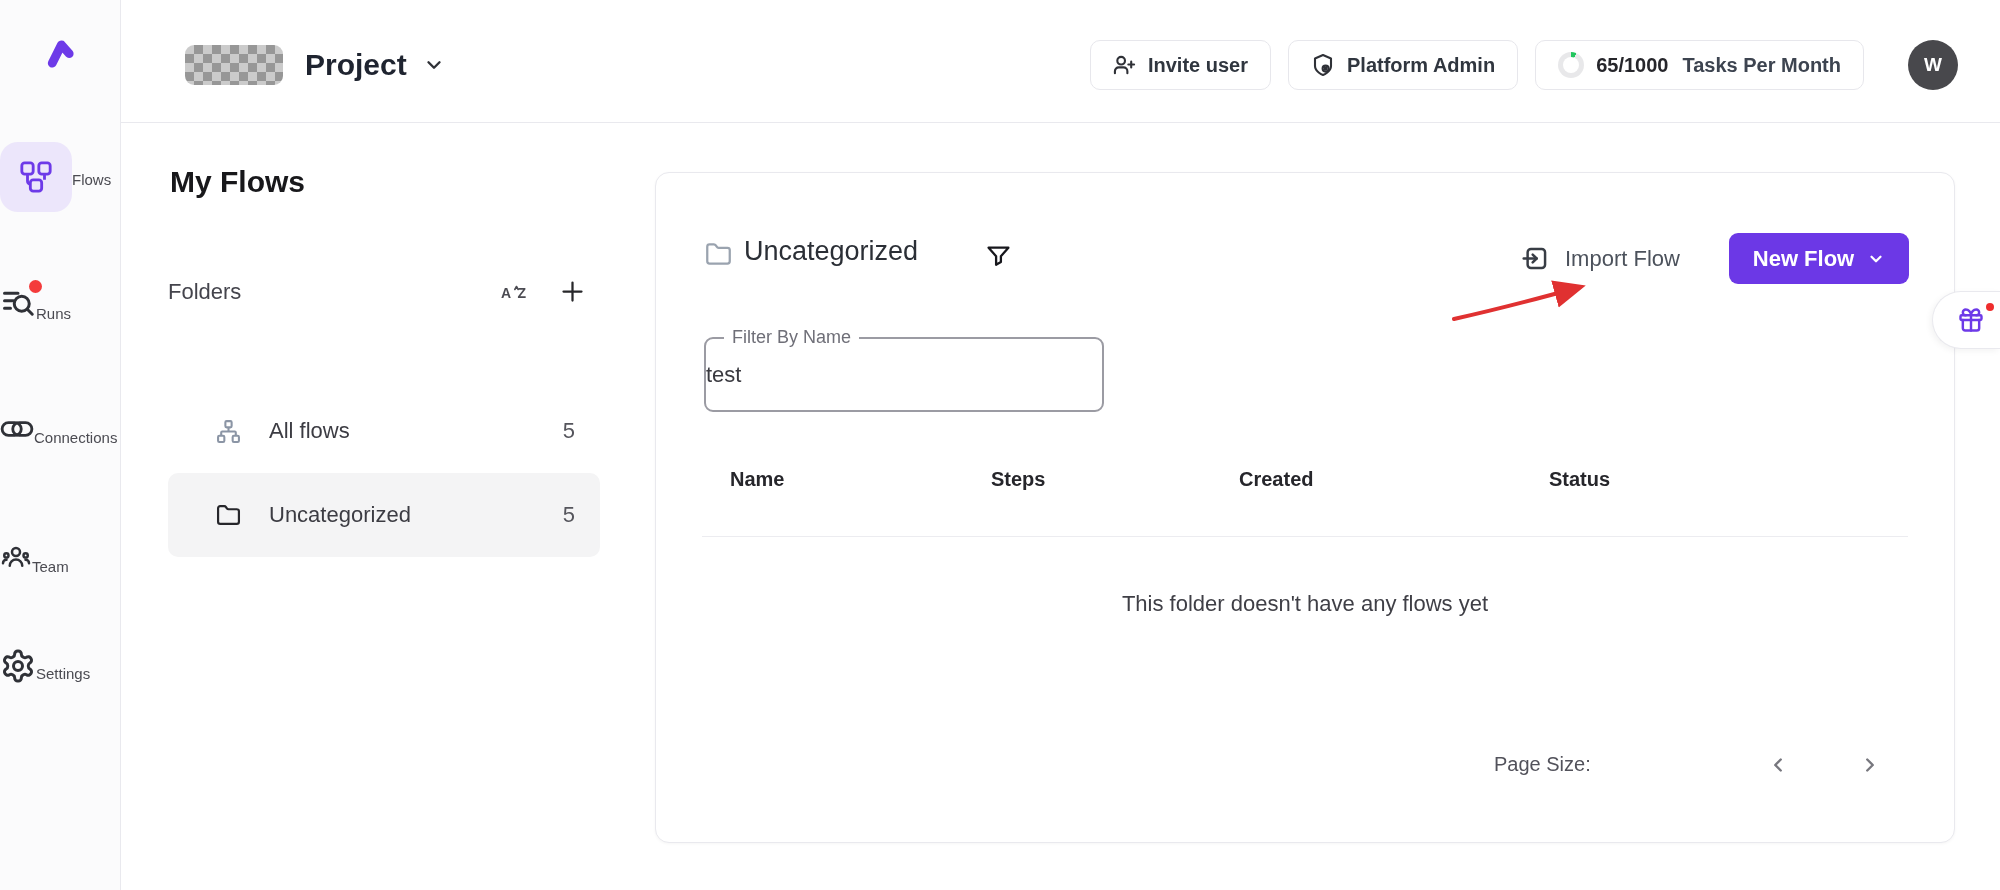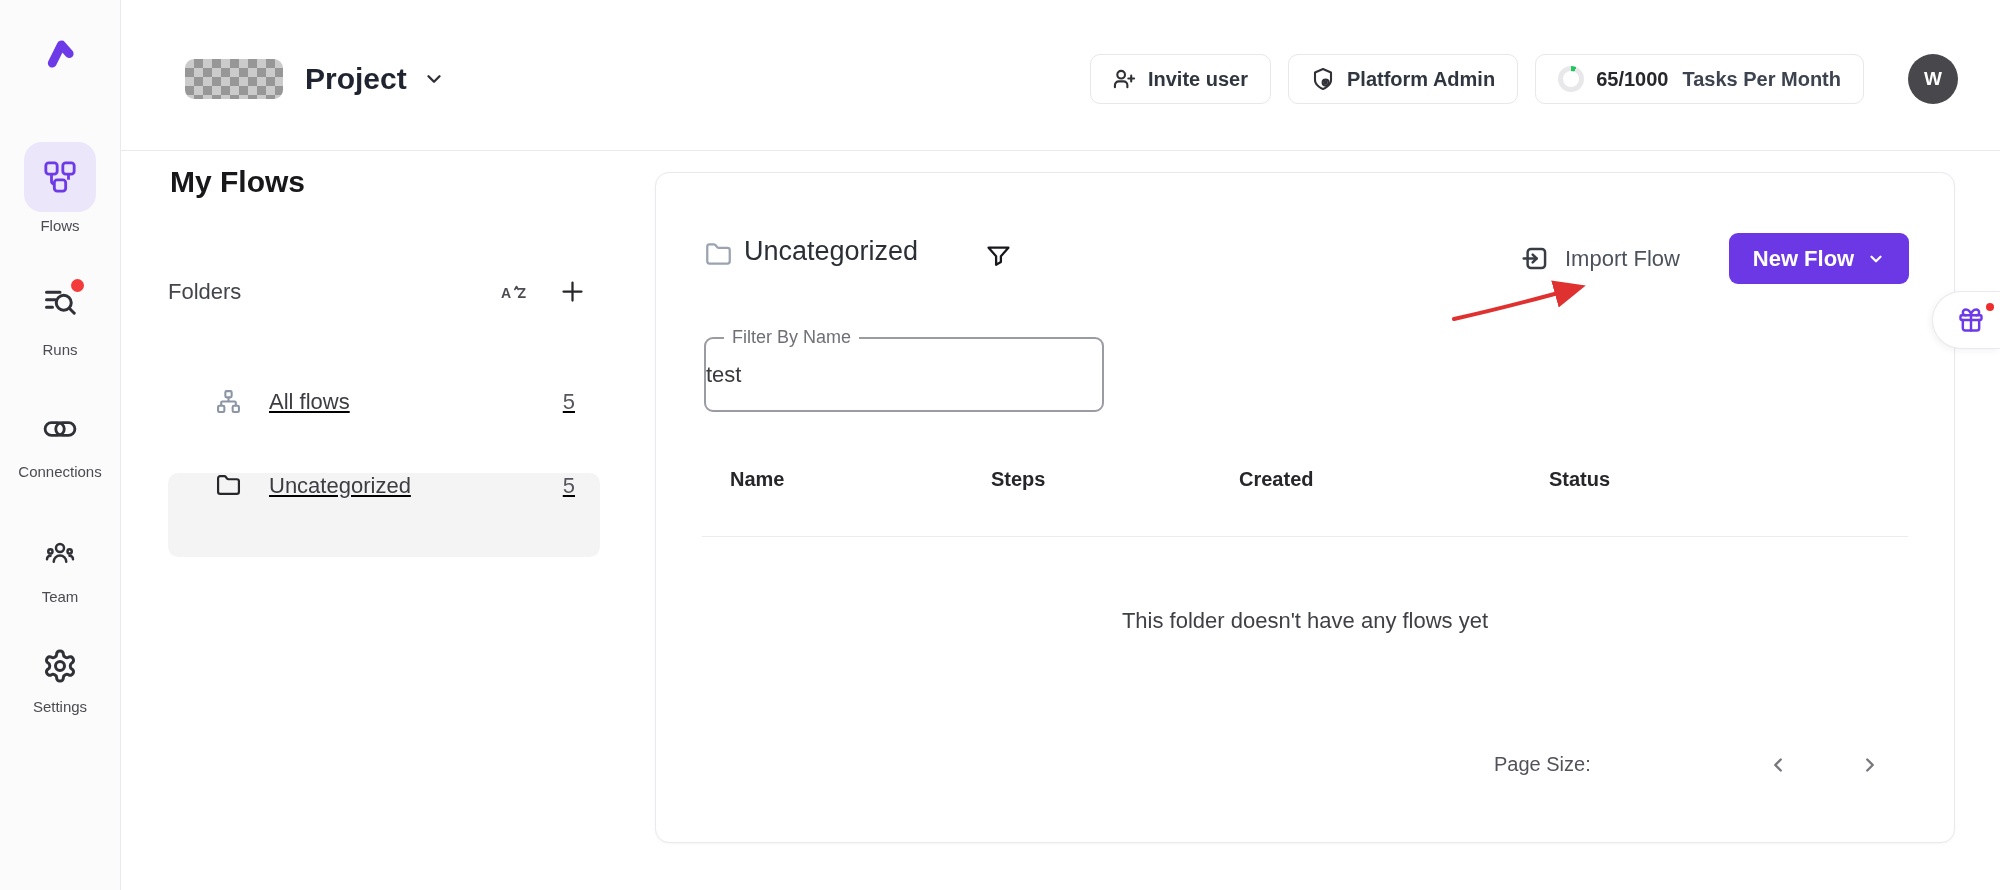--- a/index.html
+++ b/index.html
@@ -3,54 +3,54 @@
 <meta charset="utf-8">
 <style>
   * { margin:0; padding:0; box-sizing:border-box; }
   html,body { width:2000px; height:890px; background:#fff; font-family:"Liberation Sans", sans-serif; }
   .app { position:relative; width:2000px; height:890px; overflow:hidden; background:#fff; }
   svg { display:block; }
 
   
   .rail { position:absolute; left:0; top:0; width:121px; height:890px; background:#fbfbfc; border-right:1px solid #e9e9ee; }
   .logo { position:absolute; left:43px; top:34px; cursor:pointer; }
-  .rail-item { position:absolute; left:0; width:120px; display:flex; flex-direction:column; align-items:center; cursor:pointer; }
+  .rail-item { position:absolute; left:0; width:120px; display:flex; flex-direction:row; align-items:center; cursor:pointer; }
   .rail-label { font-size:15px; color:#4b4b52; }
   .active-box { width:72px; height:70px; border-radius:18px; background:#ece6fb; display:flex; align-items:center; justify-content:center; color:#6d3ae8; }
   .rail-icon { color:#2f3137; position:relative; }
   .item-flows { top:142px; } .item-flows .rail-label { margin-top:5px; }
   .item-runs { top:284px; } .item-runs .rail-label { margin-top:21px; }
   .item-connections { top:412px; } .item-connections .rail-label { margin-top:17px; }
   .item-team { top:538px; } .item-team .rail-label { margin-top:20px; }
   .item-settings { top:648px; } .item-settings .rail-label { margin-top:14px; }
   .notif-dot { position:absolute; right:-6px; top:-5px; width:13px; height:13px; border-radius:50%; background:#f43b3b; }
 
   
-  .header { position:absolute; left:121px; top:0; width:1879px; height:151px; background:#fff; border-bottom:1px solid #e9e9ee; display:flex; align-items:center; padding:8px 42px 0 64px; }
+  .header { position:absolute; left:121px; top:0; width:1879px; height:123px; background:#fff; border-bottom:1px solid #e9e9ee; display:flex; align-items:center; padding:8px 42px 0 64px; }
   .censor { width:98px; height:40px; border-radius:9px; opacity:.92; filter:blur(.4px);
             background:repeating-conic-gradient(#8f8f8f 0% 25%, #c7c7c7 0% 50%) 0 0/18px 18px; }
   .project-name { margin-left:22px; font-size:30px; font-weight:700; color:#1f2430; }
   .project-caret { margin-left:16px; color:#2f3137; cursor:pointer; }
   .spacer { flex:1; }
   .hbtn { height:50px; border:1px solid #e7e7ec; border-radius:10px; background:#fff; display:flex; align-items:center; gap:12px; padding:0 22px; margin-left:17px; font-size:20px; font-weight:700; color:#30363f; cursor:pointer; }
   .hbtn svg { color:#2f3137; }
   .tasks-chip { cursor:default; font-weight:400; }
   .tasks-count { font-weight:700; color:#26262b; }
   .tasks-text { font-weight:600; color:#3d4450; margin-left:2px; }
   .ring { width:26px; height:26px; border-radius:50%; background:conic-gradient(#22c55e 0 24deg, #e8e8ea 24deg 360deg); position:relative; }
   .ring::after { content:""; position:absolute; inset:5px; border-radius:50%; background:#fff; }
   .avatar { width:50px; height:50px; border-radius:50%; background:#48484c; color:#fff; font-size:19px; font-weight:700; display:flex; align-items:center; justify-content:center; margin-left:44px; cursor:pointer; }
 
   
   .page-title { position:absolute; left:170px; top:165px; font-size:30px; font-weight:700; color:#18181b; }
   .folders-head { position:absolute; left:168px; top:278px; width:432px; display:flex; align-items:center; }
   .folders-title { font-size:22px; color:#44444c; }
   .folders-actions { margin-left:auto; display:flex; align-items:center; gap:30px; padding-right:14px; }
   .icon-btn { cursor:pointer; color:#3f3f46; display:flex; align-items:center; justify-content:center; }
-  .folder-row { position:absolute; left:168px; width:432px; height:84px; display:flex; align-items:flex-start; padding:0 25px 0 48px; border-radius:10px; cursor:pointer;text-decoration:underline; }
+  .folder-row { position:absolute; left:168px; width:432px; height:84px; display:flex; align-items:center; padding:0 25px 0 48px; border-radius:10px; cursor:pointer; }
   .row-allflows { top:389px; }
   .row-uncategorized { top:473px; background:#f4f4f5; }
   .folder-row .row-icon { margin-right:28px; display:flex; }
   .row-label { font-size:22px; color:#3c3c43; }
   .row-count { margin-left:auto; font-size:22px; color:#55555c; }
 
   
   .card { position:absolute; left:655px; top:172px; width:1300px; height:671px; background:#fff; border:1px solid #e9e9ee; border-radius:14px; box-shadow:0 1px 3px rgba(0,0,0,.04); }
   .card-folder-icon { position:absolute; left:49px; top:68px; color:#9aa3af; }
   .card-title { position:absolute; left:88px; top:63px; font-size:27px; font-weight:500; color:#2b2f36; }
@@ -62,21 +62,21 @@
   .new-flow .lbl { font-size:22px; font-weight:700; color:#fff; }
   .red-arrow { position:absolute; left:790px; top:104px; pointer-events:none; }
 
   .filter-field { position:absolute; left:48px; top:164px; width:400px; height:75px; border:2px solid #9b9ba3; border-radius:9px; }
   .filter-legend { position:absolute; left:18px; top:-12px; background:#fff; padding:0 8px; font-size:18px; color:#6f6f78;text-align:center; }
   .filter-input { position:absolute; inset:0; width:100%; height:100%; border:none; outline:none; background:transparent; font-size:22px; color:#3a3a40; font-family:"Liberation Sans", sans-serif; }
 
   .th { position:absolute; top:295px; font-size:20px; font-weight:700; color:#26262b; }
   .th-name { left:74px; } .th-steps { left:335px; } .th-created { left:583px; } .th-status { left:893px; }
   .table-divider { position:absolute; left:46px; right:46px; top:363px; height:1px; background:#ececf0; }
-  .empty-msg { position:absolute; left:0; top:435px; width:100%; text-align:center; font-size:22px; color:#3f3f46; }
+  .empty-msg { position:absolute; left:0; top:418px; width:100%; text-align:center; font-size:22px; color:#3f3f46; }
 
   .page-size-label { position:absolute; left:838px; top:580px; font-size:20px; color:#52525b; }
   .page-size-box { position:absolute; left:955px; top:556px; width:113px; height:72px; border:2px solid #c9c9ce; border-radius:8px; display:flex; align-items:center; padding:0 16px 0 24px; cursor:pointer; background:#fff; }
   .page-size-value { font-size:24px; color:#3f3f46; }
   .caret-down { margin-left:auto; width:0; height:0; border-left:7px solid transparent; border-right:7px solid transparent; border-top:8px solid #55555c; }
   .pg-btn { position:absolute; top:570px; width:44px; height:44px; display:flex; align-items:center; justify-content:center; color:#77777e; cursor:pointer; }
   .pg-prev { left:1100px; } .pg-next { left:1192px; }
 
   
   .gift-tab { position:absolute; left:1932px; top:291px; width:68px; height:58px; background:#fff; border:1px solid #e9e9ee; border-right:none; border-radius:29px 0 0 29px; box-shadow:-2px 2px 6px rgba(0,0,0,.05); cursor:pointer; }

